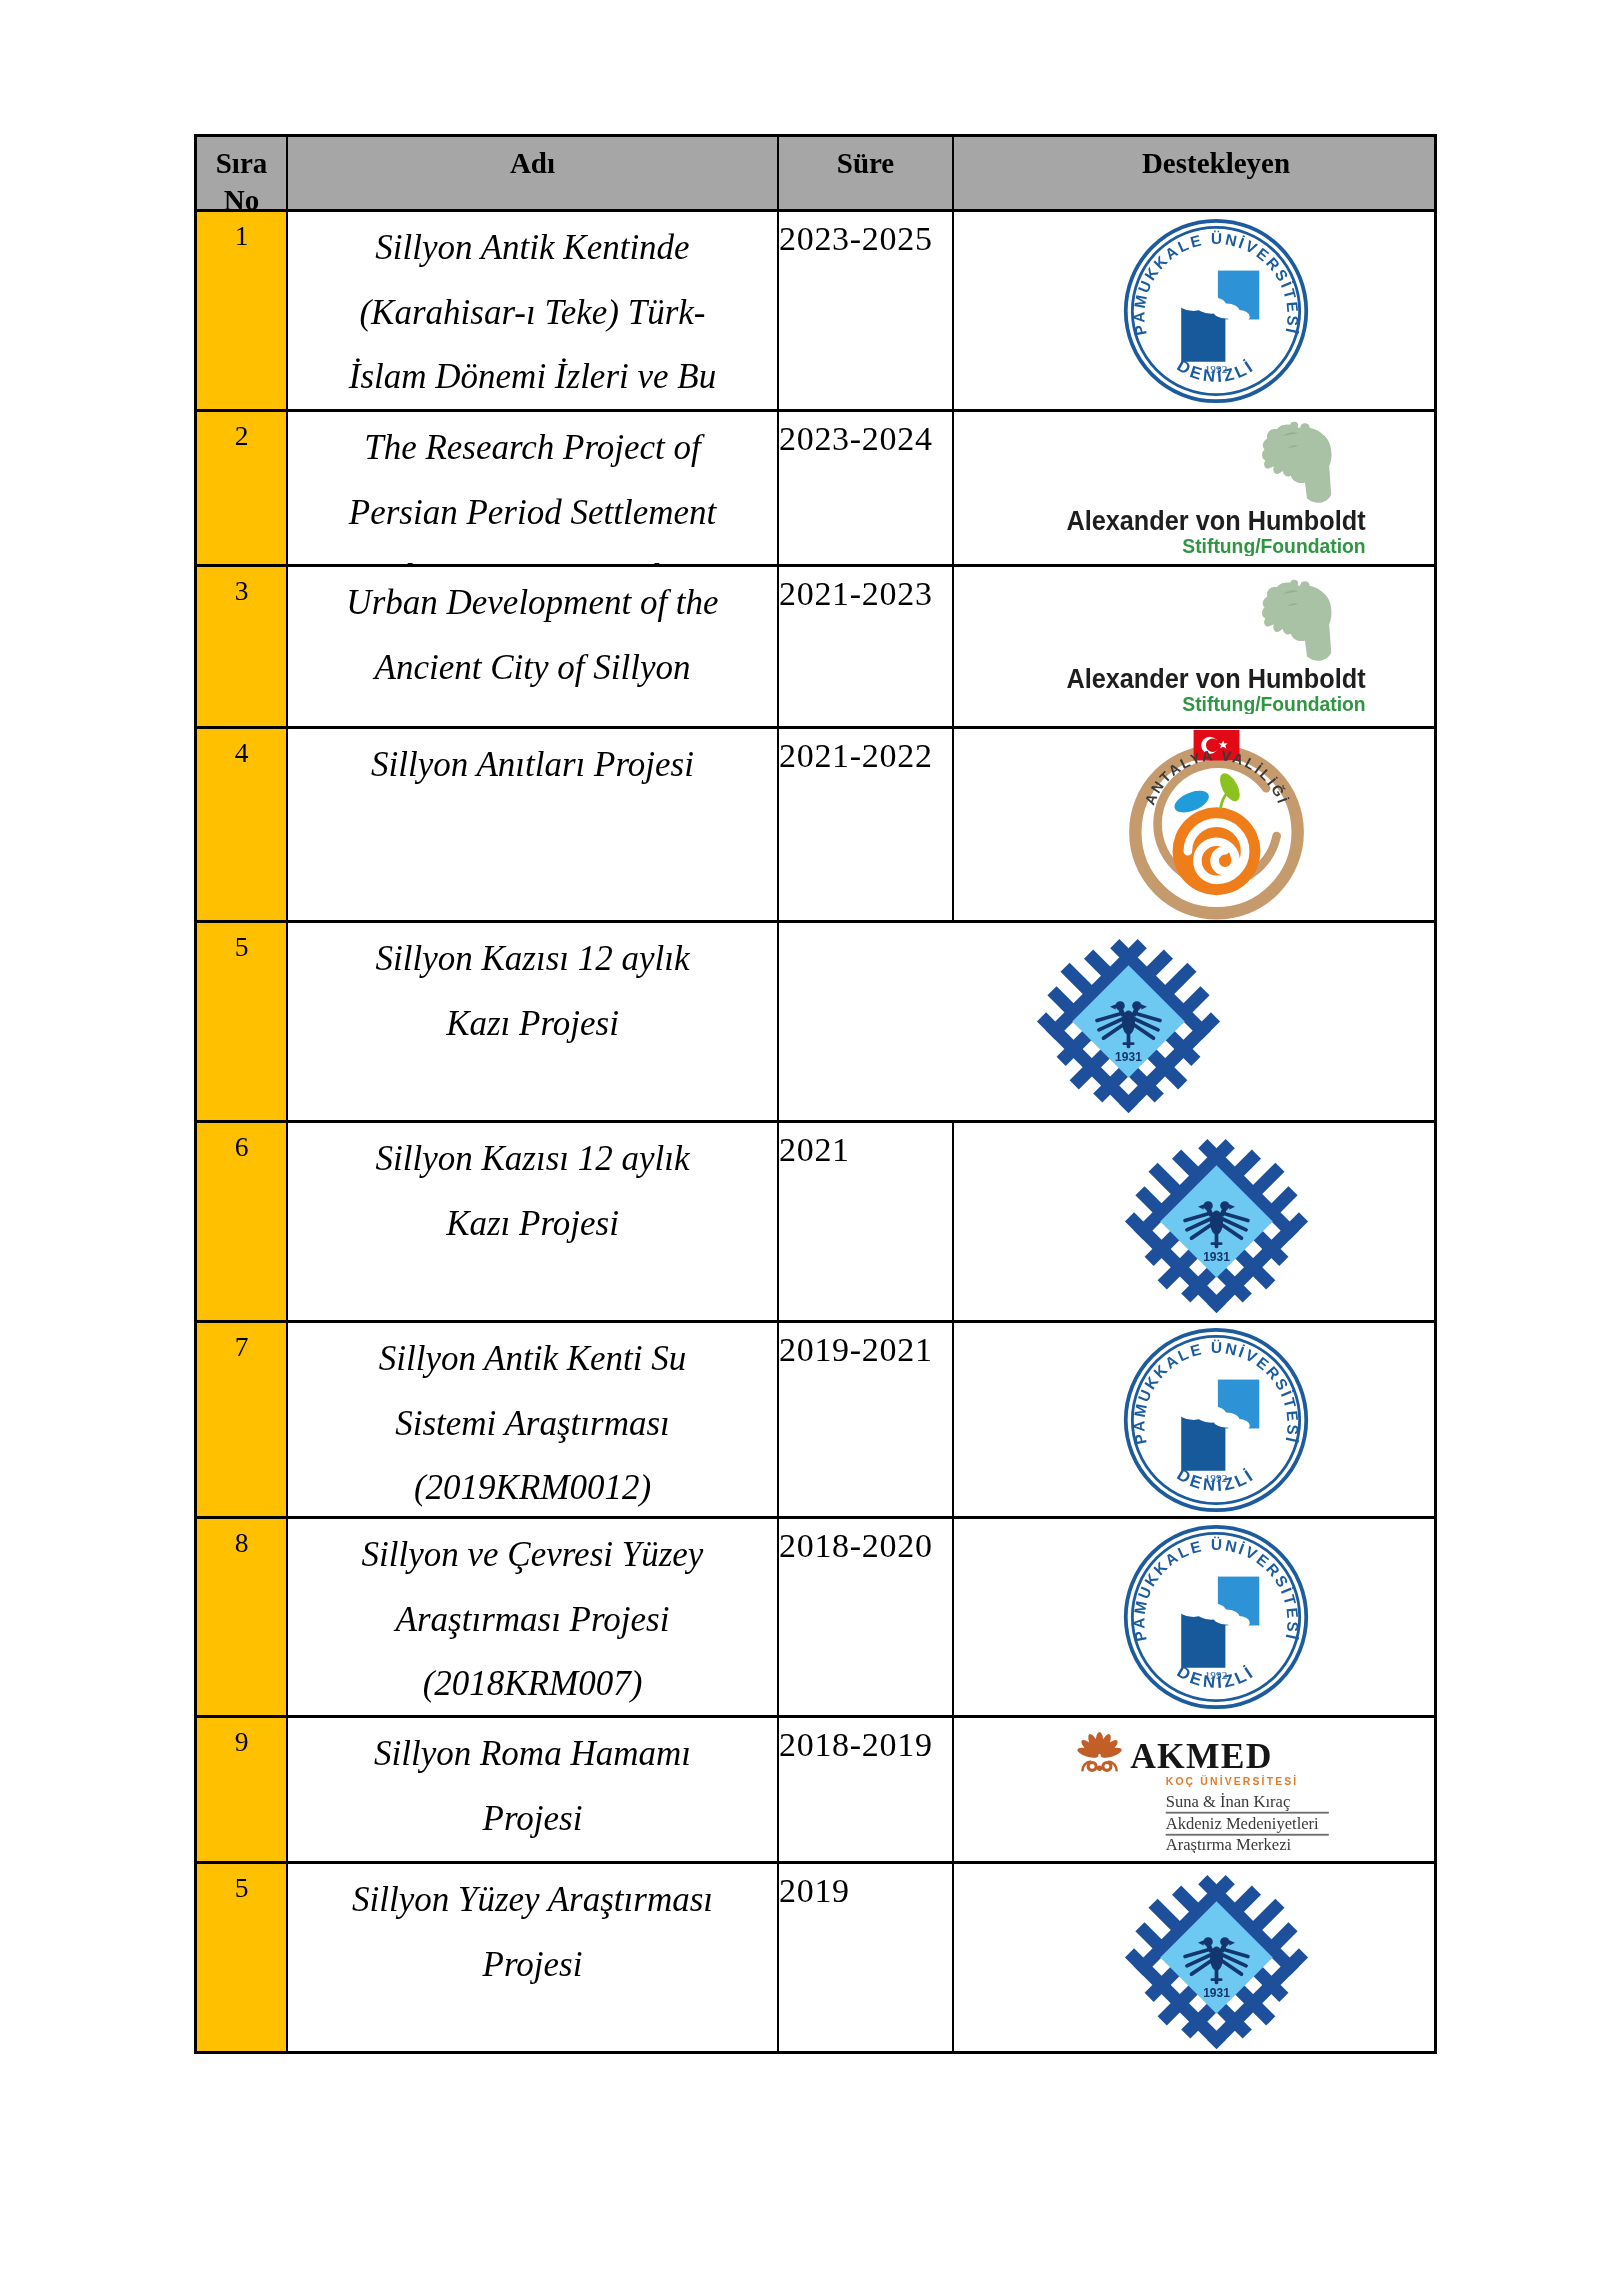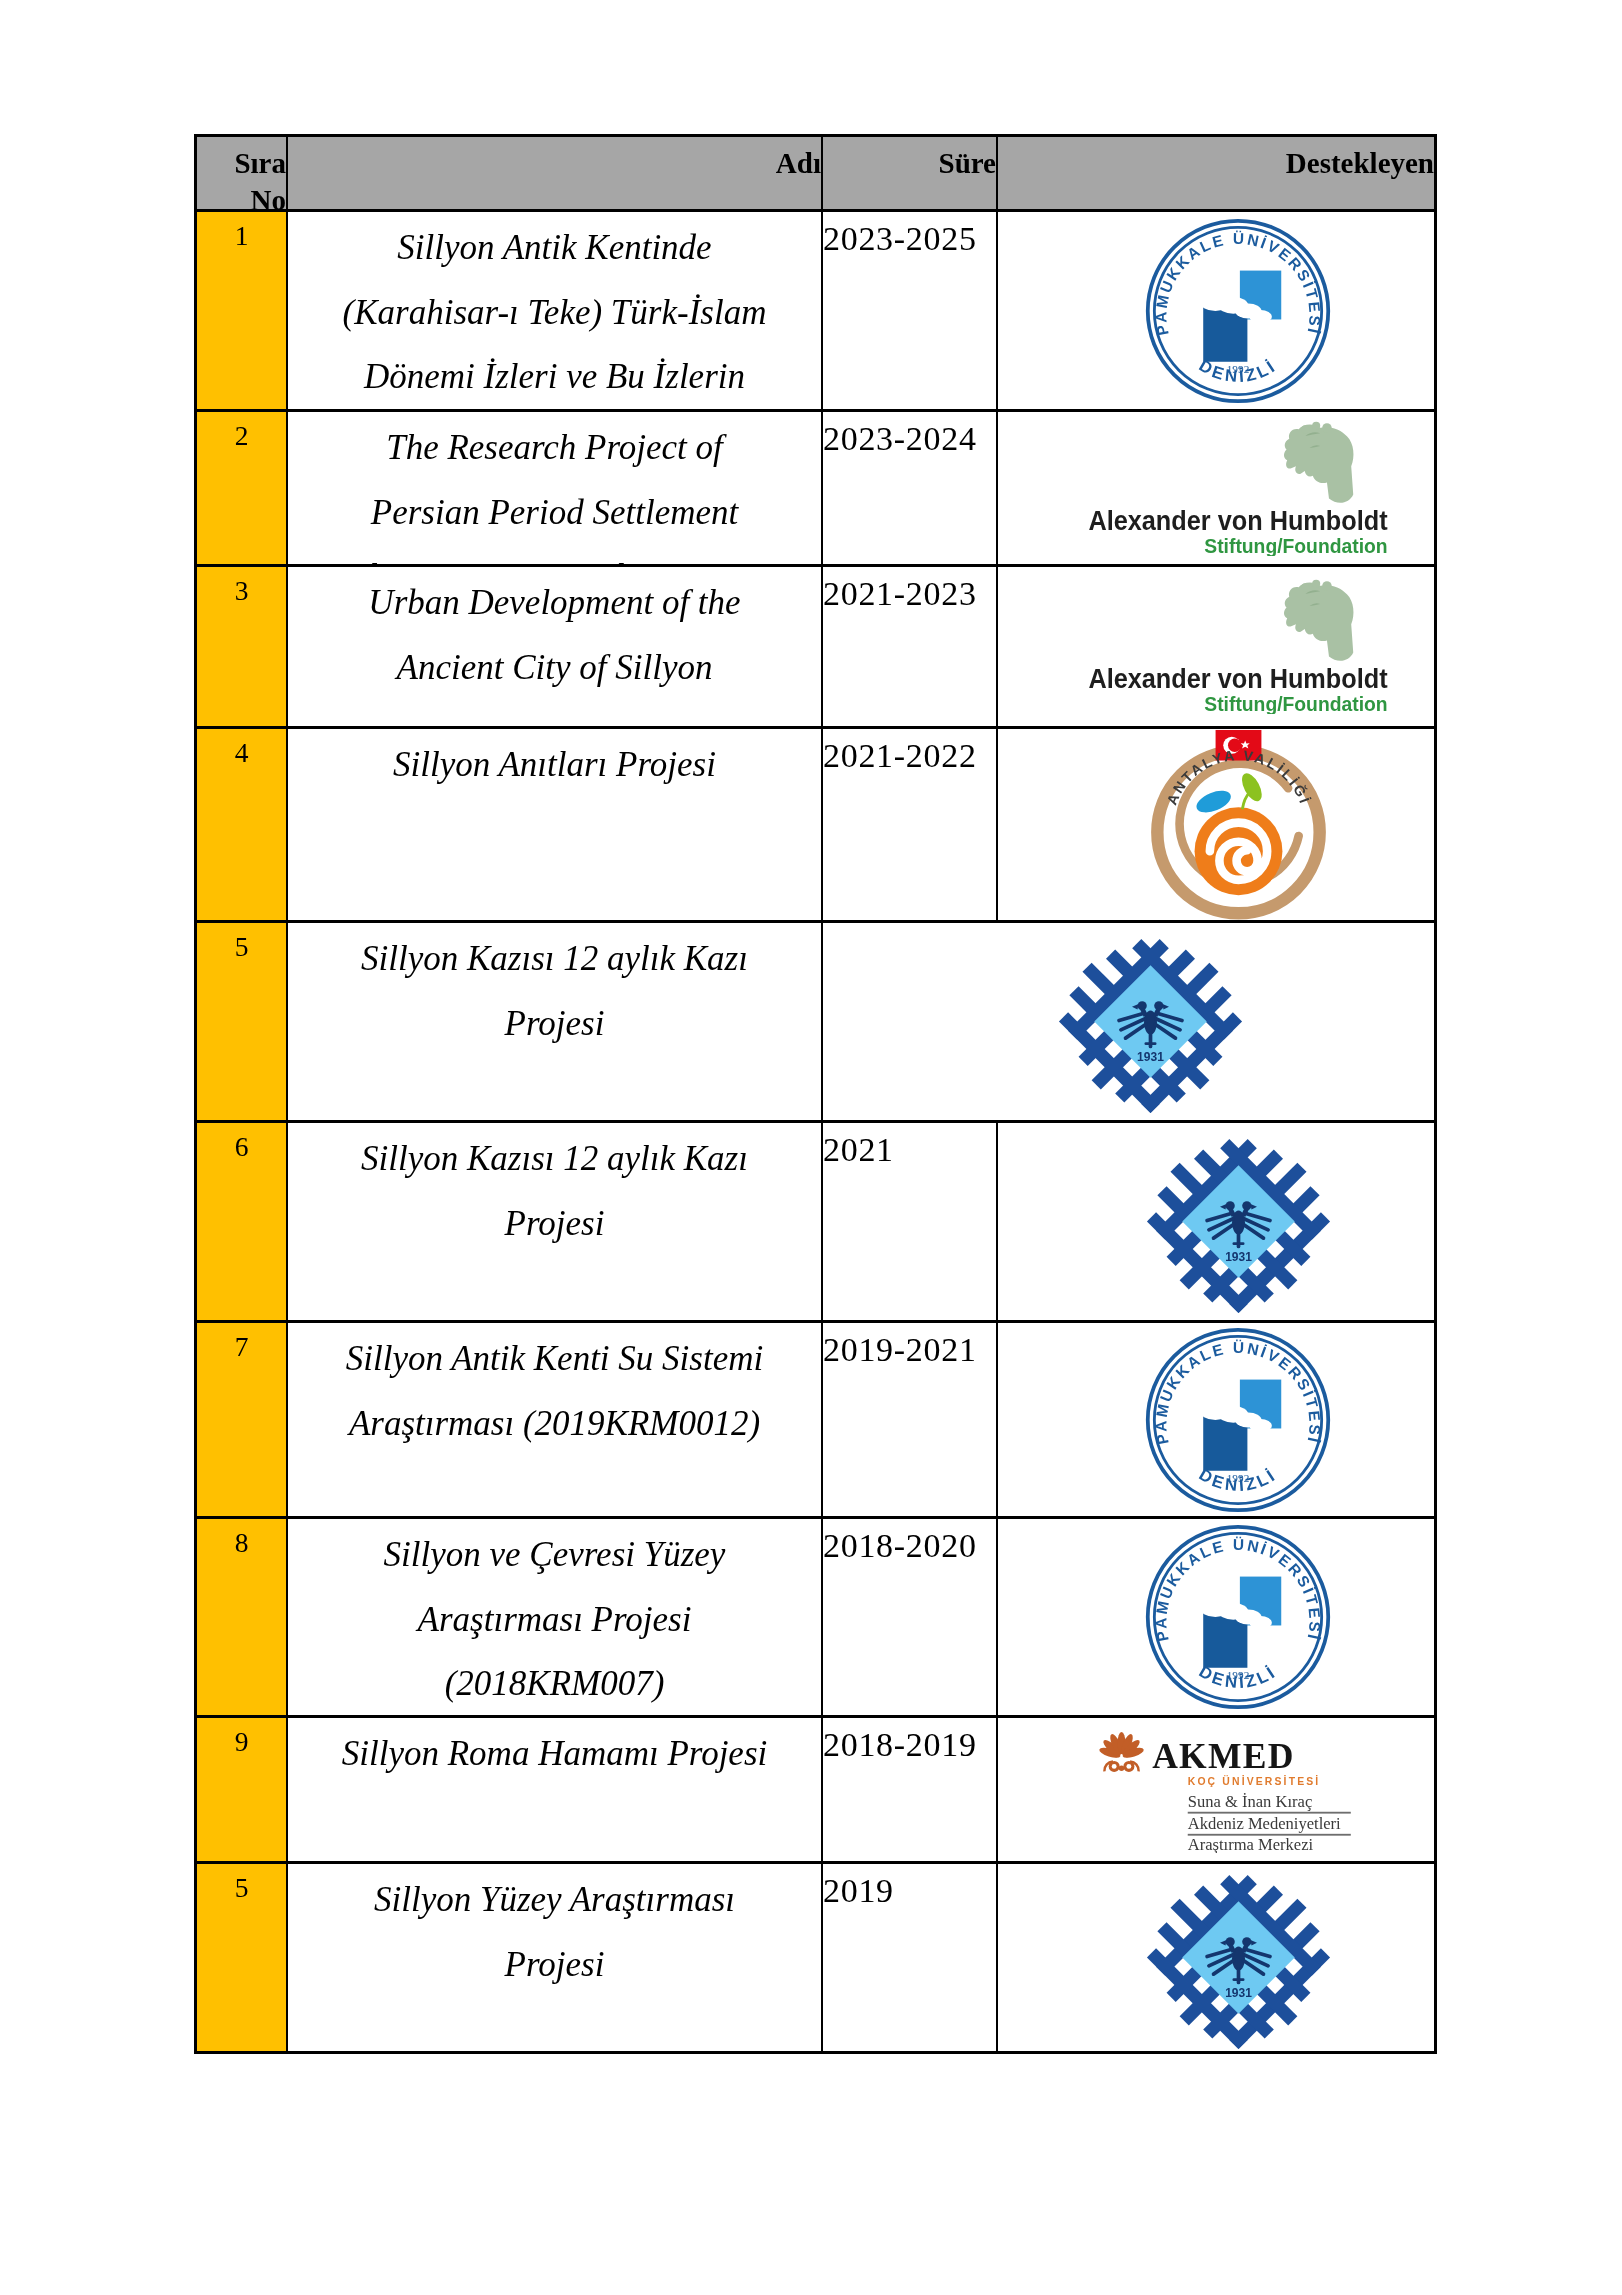--- a/index.html
+++ b/index.html
@@ -3,26 +3,26 @@
 <meta charset="utf-8">
 <style>
   html,body{margin:0;padding:0;background:#ffffff;}
   body{width:1622px;height:2295px;position:relative;font-family:"Liberation Serif",serif;}
   .doc-table{position:absolute;left:194px;top:134px;width:1243px;border:3.3px solid #000;box-sizing:border-box;}
   .tr{display:flex;box-sizing:border-box;border-bottom:3.9px solid #000;background:#fff;}
   .tr:last-child{border-bottom:none;}
   .td{box-sizing:border-box;border-right:2px solid #000;overflow:hidden;position:relative;}
   .td:last-child{border-right:none;margin-left:44px;}
   .c1{width:91px;}
-  .c2{width:535px;}
+  .c2{width:491px;}
   .c3{width:175px;}
   .c4{flex:1;}
   .header-row{background:#a6a6a6;}
   .header-row .td{background:#a6a6a6;font-weight:bold;font-size:29px;line-height:1.28;
-    text-align:right;padding-top:7.9px;}
+    text-align:center;padding-top:7.9px;}
   .no-cell{background:#ffc000;text-align:center;font-size:27.5px;padding-top:7.9px;}
   .name-cell{text-align:center;font-style:italic;font-size:35px;line-height:1.85;padding:3.9px 52px 0 52px;}
   .dur-cell{text-align:left;font-size:34px;padding-top:7.9px;letter-spacing:0.7px;}
   .logo-cell{display:flex;align-items:center;justify-content:center;}
   .logo-slot{display:flex;align-items:center;justify-content:center;}
   svg text{font-family:"Liberation Sans",sans-serif;}
   svg .sertext{font-family:"Liberation Serif",serif;}
 </style>
 </head>
 <body>

